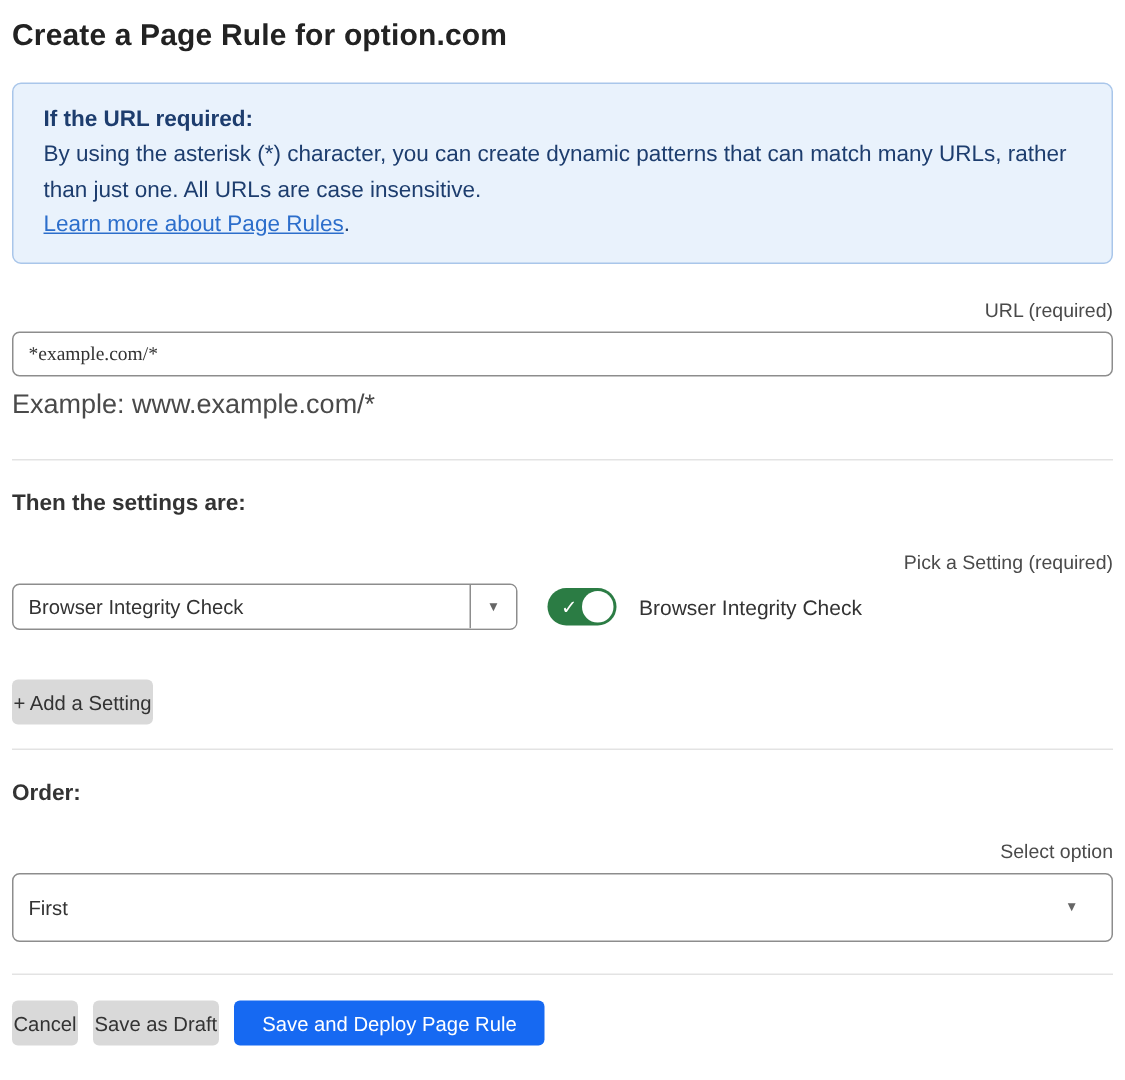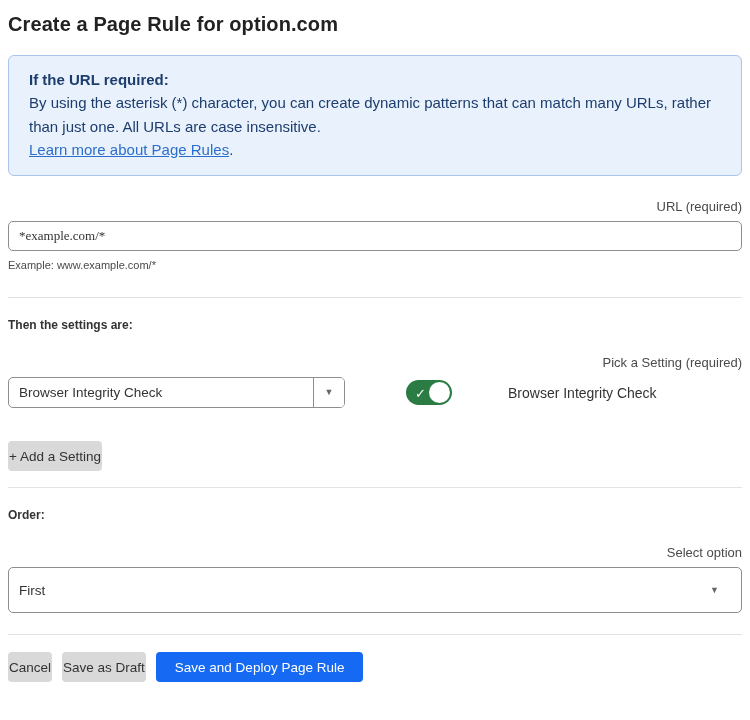--- a/index.html
+++ b/index.html
@@ -47,42 +47,41 @@
     border-radius: 5px;
     padding: 0 10px;
     font-family: Liberation Serif, serif;
     font-size: 13px;
     color: #333;
     background: #fff;
     outline: none;
   }
   .example-text {
     margin-top: 8px;
-    font-size: 11px;
+    font-size: 18px;
     color: #4a4a4a;
   }
 
   .divider {
     border: none;
     border-top: 1px solid #e3e3e3;
     margin-top: 26px;
   }
 
   .section-heading {
     margin-top: 20px;
-    font-size: 12px;
+    font-size: 15px;
     font-weight: bold;
     color: #333;
   }
 
   .setting-row {
     margin-top: 7px;
     display: flex;
     align-items: center;
-    gap: 41px;
   }
   .dropdown {
     width: 337px;
     height: 31px;
     border: 1px solid #8d8d8d;
     border-radius: 5px;
     background: #fff;
     display: flex;
     align-items: stretch;
     cursor: pointer;

